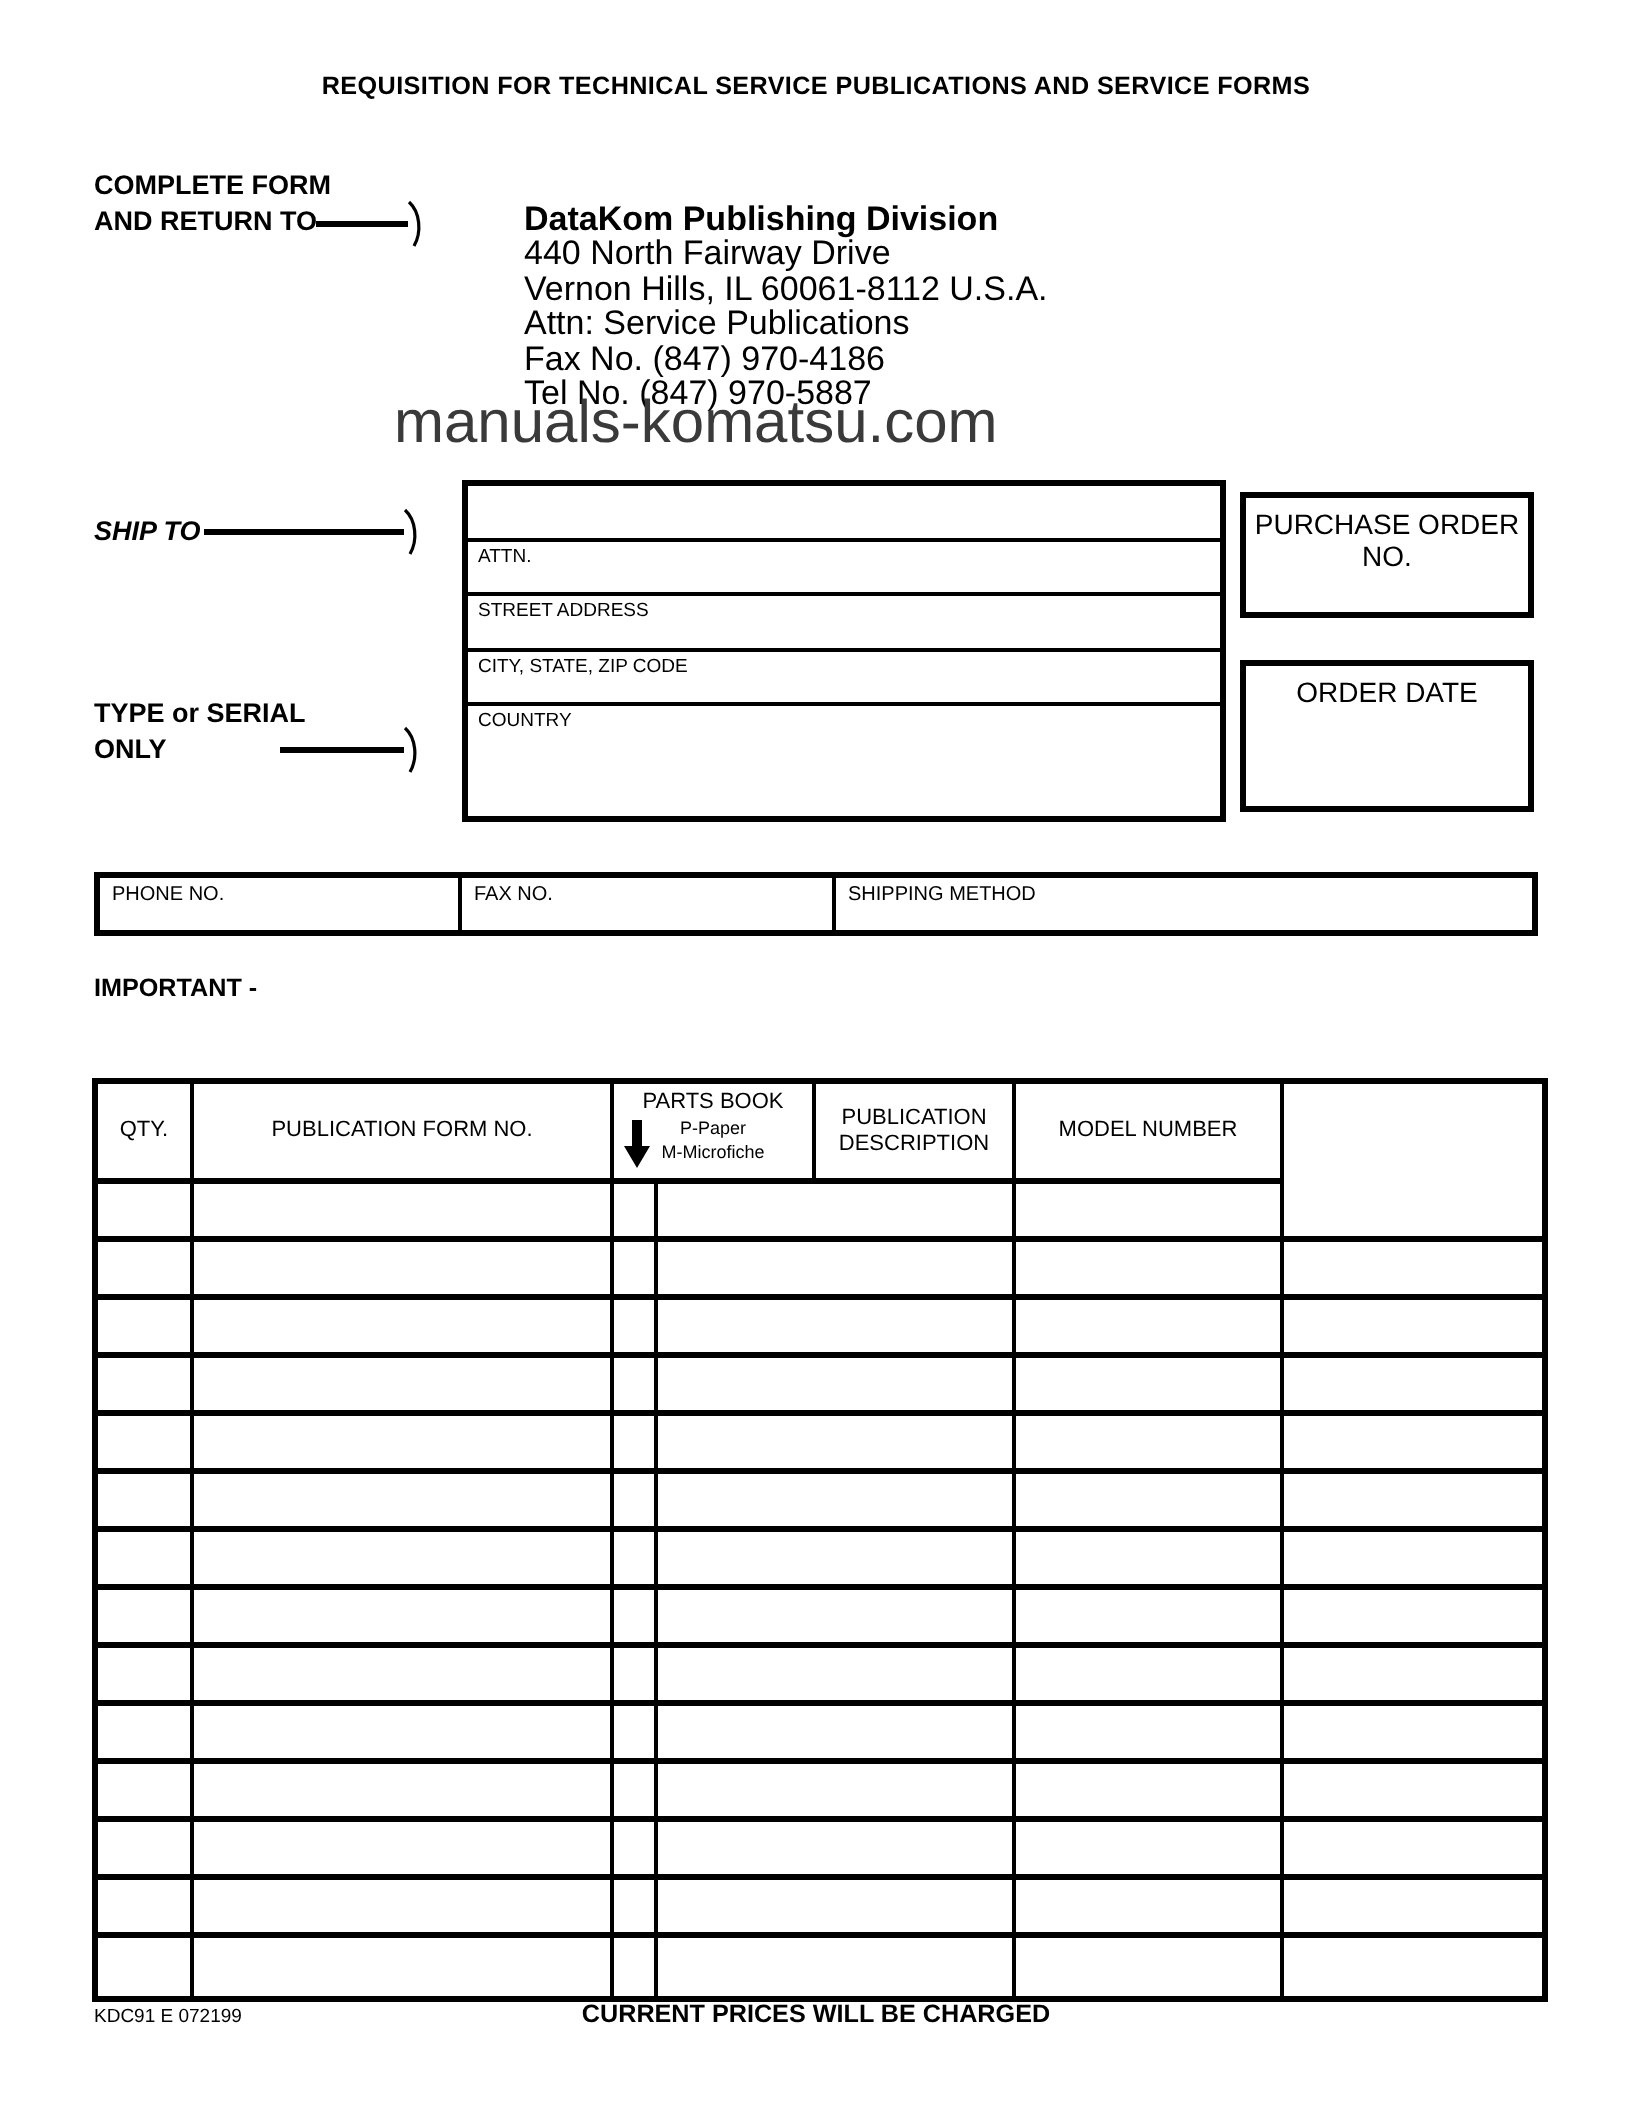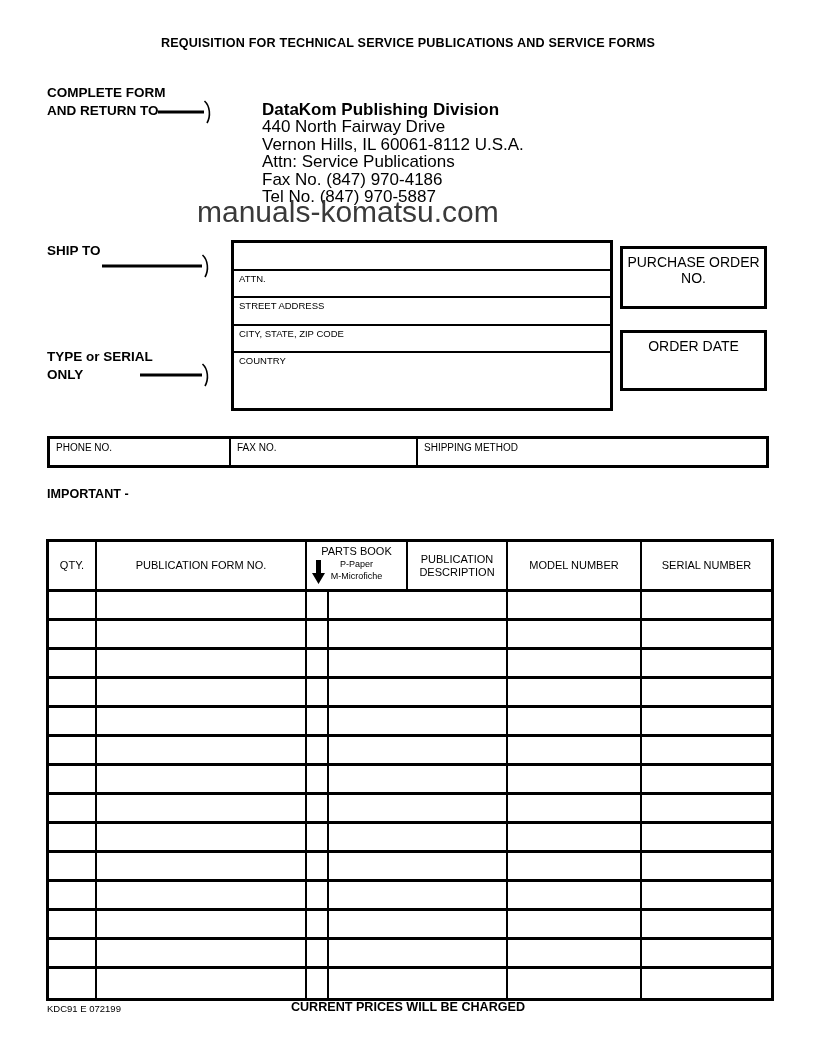--- a/index.html
+++ b/index.html
@@ -4,21 +4,21 @@
 <style>
   * { margin:0; padding:0; box-sizing:border-box; }
   body { background:#fff; font-family:"Liberation Sans", sans-serif; color:#000; }
   .page { position:relative; width:816px; height:1056px; background:#fff; overflow:hidden; }
 
   .title { position:absolute; top:36px; left:0; width:100%; text-align:center;
            font-size:12.6px; font-weight:bold; letter-spacing:.2px; }
 
   .side-label { position:absolute; font-weight:bold; font-size:13.5px; line-height:18px; }
   .lbl-complete { top:84px; left:47px; }
-  .lbl-shipto   { top:242px; left:47px; }
+  .lbl-shipto   { top:257px; left:47px;font-style:italic; }
   .lbl-type     { top:348px; left:47px; }
 
   .arrow-svg { position:absolute; }
   .arr1 { top:98px;  left:158px; }
   .arr2 { top:252px; left:102px; }
   .arr3 { top:361px; left:92px;  }
 
   .address { position:absolute; top:101px; left:230px; font-size:17px; line-height:17.4px;margin-left:32px; }
   .address .addr-name { font-weight:bold; }
 
@@ -26,21 +26,21 @@
 
   .shipto-box { position:absolute; top:240px; left:231px; width:382px; height:171px;
                 border:3px solid #000; display:grid; grid-template-rows:repeat(6,1fr); }
   .shipto-row { border-bottom:2px solid #000; padding:2px 5px; font-size:9.5px; }
   .shipto-row.thin { border-bottom:1px solid #000; }
   .shipto-row:last-child { border-bottom:none; }
 
   .side-box { position:absolute; left:620px; width:147px; border:3px solid #000;
               text-align:center; font-size:14px; padding-top:5px; }
   .po-box { top:246px; height:63px; }
-  .od-box { top:330px; height:61px; }
+  .od-box { top:330px; height:76px; }
 
   .contact-row { position:absolute; top:436px; left:47px; width:722px; height:32px;
                  border:3px solid #000; display:grid; grid-template-columns:181px 187px 182px 1fr; }
   .contact-cell { border-right:2px solid #000; font-size:10px; padding:3px 6px; }
   .contact-cell:last-child { border-right:none; }
 
   .important { position:absolute; top:485px; left:47px; display:flex;
                font-weight:bold; font-size:12.6px; line-height:19px; }
   .important .imp-label { width:101px; flex:none; }
 
@@ -144,21 +144,20 @@
         <path d="M4 0 h5 v13 h4 l-6.5 11 -6.5 -11 h4 z" fill="#000"></path>
       </svg>
     </div>
     <div class="hcell h-model">MODEL NUMBER</div>
     <div class="hcell h-desc">
       <div>
         <div>PUBLICATION</div>
         <div>DESCRIPTION</div>
       </div>
     </div>
-    <div class="hcell h-serial">SERIAL NUMBER</div>
   <div class="bcell c1" style="grid-row: 2;"></div>
       <div class="bcell c2" style="grid-row: 2;"></div>
       <div class="bcell c3" style="grid-row: 2;"></div>
       <div class="bcell c4" style="grid-row: 2;"></div>
       <div class="bcell c6" style="grid-row: 2;"></div>
       <div class="bcell c7" style="grid-row: 2;"></div>
       <div class="bcell c1" style="grid-row: 3;"></div>
       <div class="bcell c2" style="grid-row: 3;"></div>
       <div class="bcell c3" style="grid-row: 3;"></div>
       <div class="bcell c4" style="grid-row: 3;"></div>

